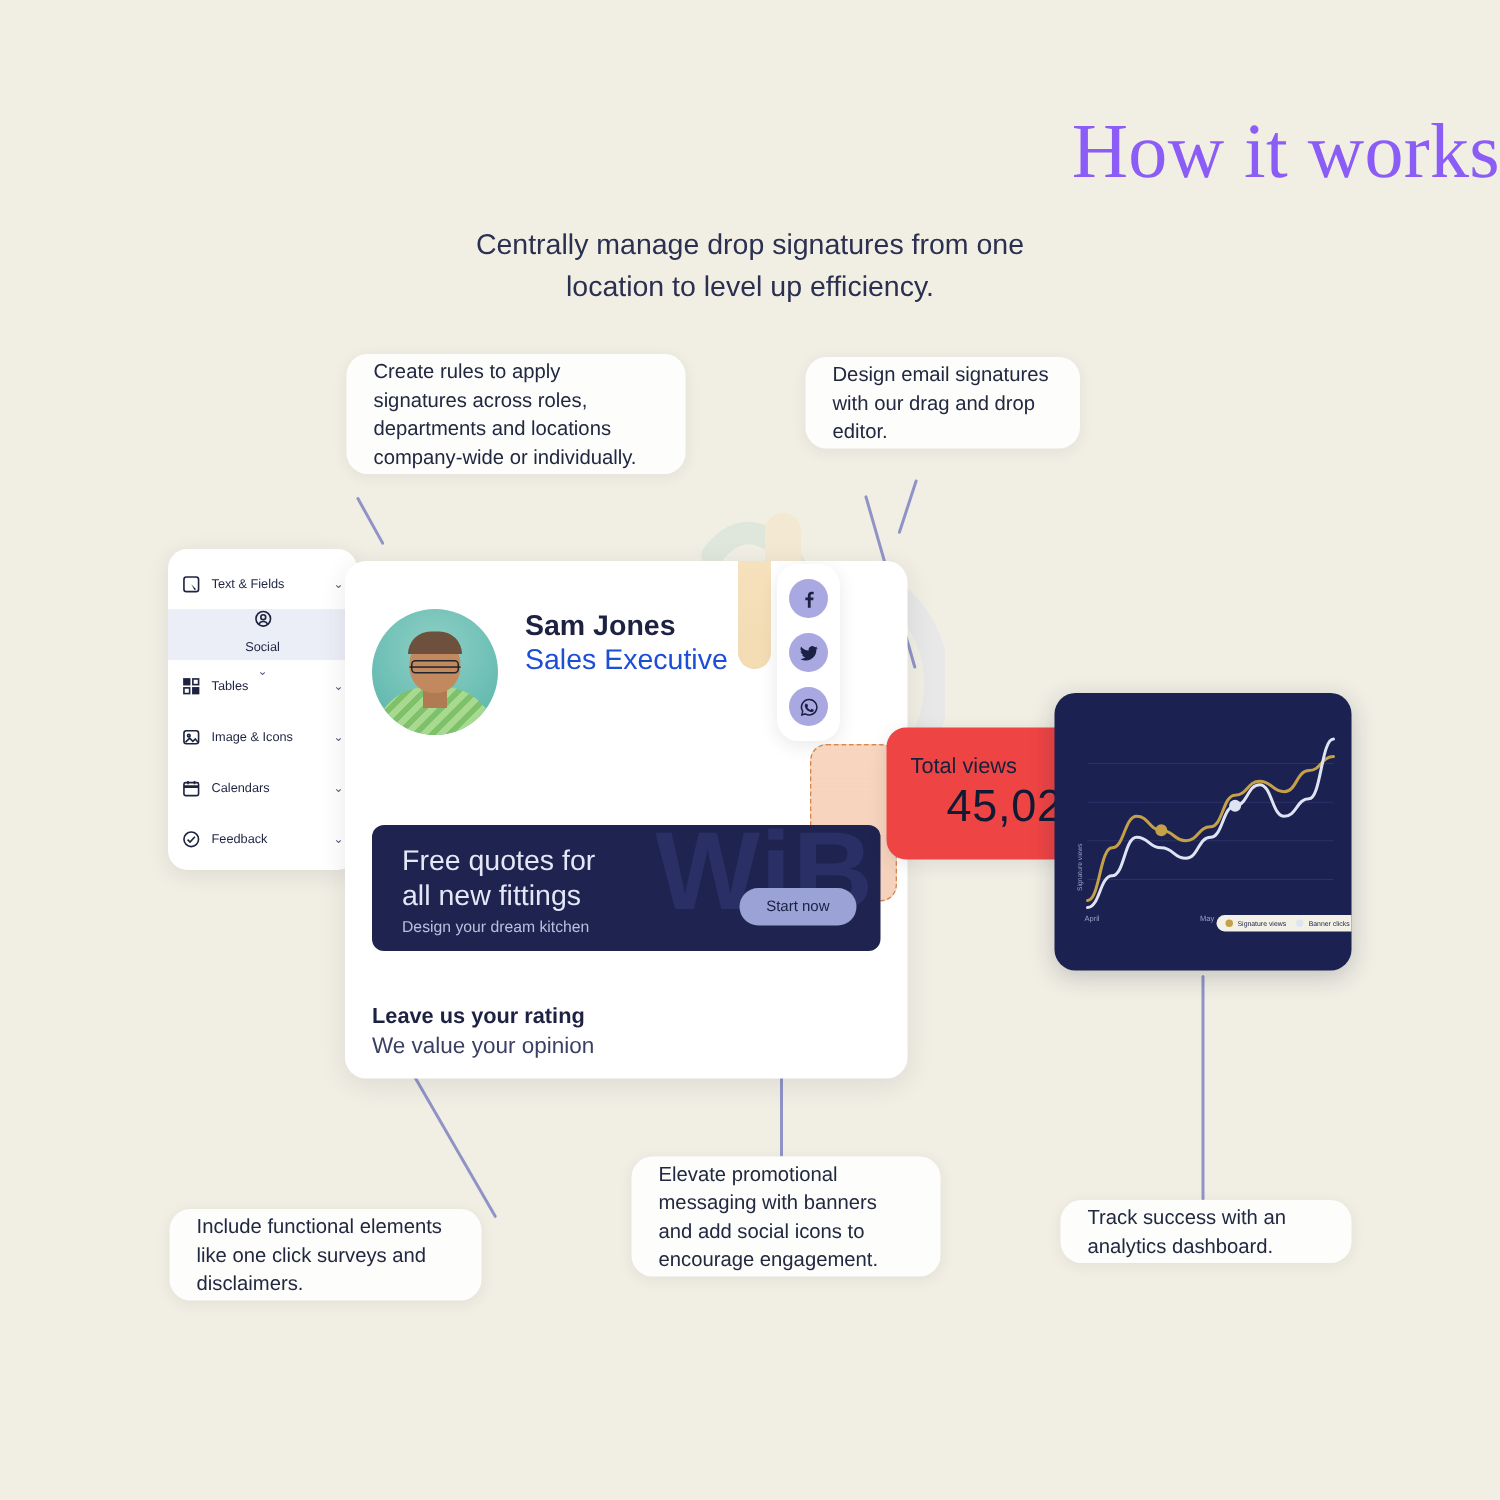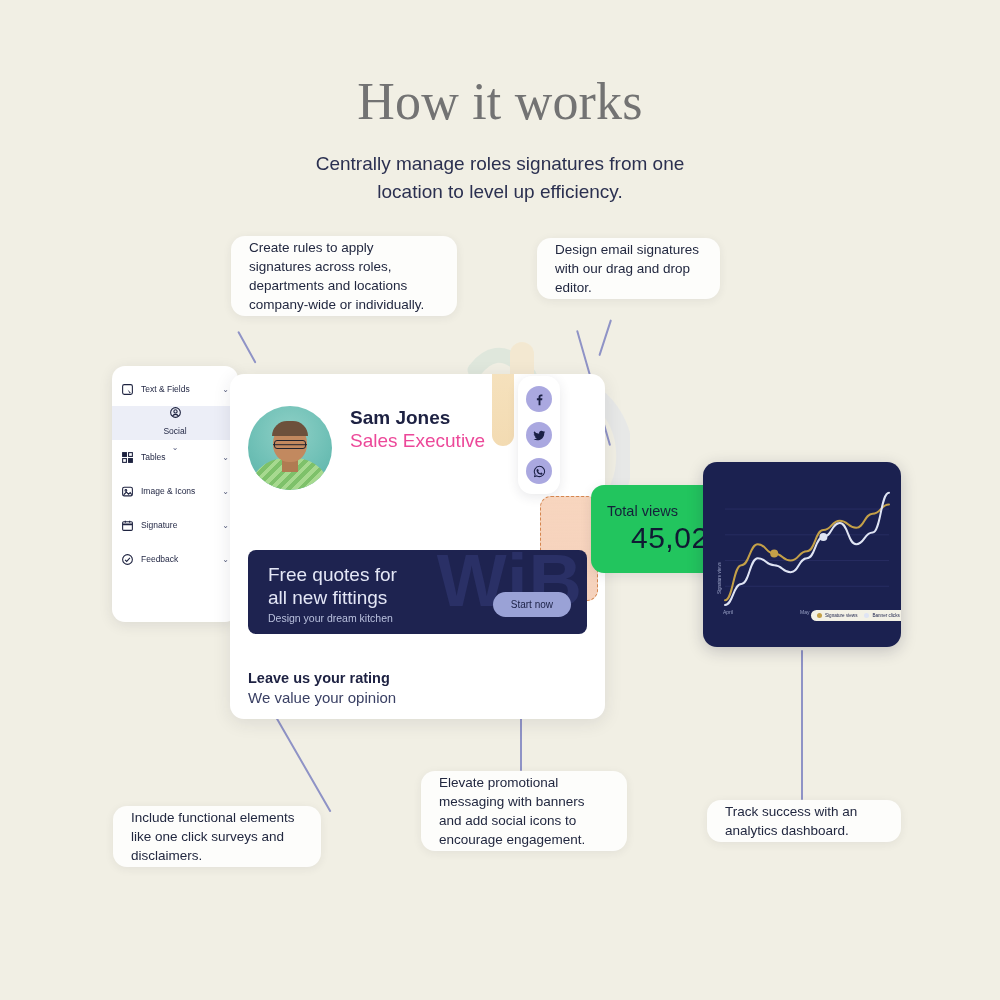--- a/index.html
+++ b/index.html
@@ -9,24 +9,24 @@
     font-family: "Liberation Sans", sans-serif;
     position: relative;
     overflow: hidden;
     color: #1c2240;
   }
   #stage { position: absolute; inset: 0; }
 
   
   .page-title {
     position: absolute; left: 0; right: 0; top: 72px;
-    text-align: center;
+    text-align: right;
     font-family: "Liberation Serif", serif;
     font-size: 52px; font-weight: 400; letter-spacing: .2px;
-    color: #737373;
+    color: #8b5cf6;
   }
   .page-sub {
     position: absolute; left: 50%; transform: translateX(-50%); top: 150px;
     width: 430px; text-align: center;
     font-size: 19px; line-height: 28px; color: #2b3050;
   }
 
   
   .callout {
     position: absolute;
@@ -60,21 +60,21 @@
     color: #cdd3ea; opacity: .85; white-space: nowrap;
   }
   #wm-stars {
     left: 455px; top: 672px; font-size: 30px; letter-spacing: 4px;
     color: #d7dcee; opacity: .9;
   }
 
   
   #editor-sidebar {
     position: absolute; left: 112px; top: 366px;
-    width: 126px; height: 256px;
+    width: 126px; height: 214px;
     background: #ffffff; border-radius: 13px;
     box-shadow: 0 3px 14px rgba(40,40,60,.10);
     padding: 6px 0; overflow: hidden;
   }
   .side-item {
     display: flex; align-items: center; gap: 7px;
     height: 34px; padding: 0 9px; font-size: 8.5px; color: #1e2340;
   }
   .side-item.active { background: #eceef7; flex-direction: column; }
   .side-item .ico { width: 13px; height: 13px; flex: none; color: #1e2340; }
@@ -103,21 +103,21 @@
     width: 32px; height: 9px; border: 1.6px solid #21242e; border-radius: 3px; }
   #avatar .glasses:after { content:""; position:absolute; left:50%; top:50%; transform:translate(-50%,-50%);
     width:34px; height:1.6px; background:#21242e; }
   #avatar .shirt { position: absolute; left: 50%; bottom: -4px; transform: translateX(-50%);
     width: 82px; height: 36px; border-radius: 40px 40px 0 0;
     background: repeating-linear-gradient(135deg,#7ec16a 0 4px,#a7d98f 4px 8px); }
   #avatar .neck { position:absolute; left:50%; top:52px; transform:translateX(-50%);
     width:16px; height:14px; background:#b07b52; }
 
   #sig-name  { font-size: 19px; font-weight: 700; color: #1d2142; line-height: 23px; }
-  #sig-role  { font-size: 19px; font-weight: 400; color: #ec4899; line-height: 23px; }
+  #sig-role  { font-size: 19px; font-weight: 400; color: #1d4ed8; line-height: 23px; }
   #sig-contact { margin-top: 13px; font-size: 11.5px; line-height: 15px; color: #2b3050; }
 
   
   #social-strip {
     position: absolute; left: 288px; top: 2px;
     background: #ffffff; border-radius: 14px;
     padding: 10px 8px; display: flex; flex-direction: column; gap: 10px;
     box-shadow: 0 3px 12px rgba(40,40,60,.10);
   }
   .social-badge {
@@ -167,21 +167,21 @@
 
   
   #rating-block { position: absolute; left: 18px; top: 296px; }
   #rating-title { font-size: 14.5px; font-weight: 700; color: #1d2142; }
   #rating-sub { font-size: 15px; color: #3a4064; margin-top: 3px; }
 
   
   #total-views-card {
     position: absolute; left: 591px; top: 485px;
     width: 128px; height: 88px;
-    background: #22c55e; border-radius: 13px;
+    background: #ef4444; border-radius: 13px;
     padding: 18px 16px;
     box-shadow: 0 3px 12px rgba(40,40,60,.10);
   }
   #tv-label { font-size: 14.5px; color: #15203a; }
   #tv-value { font-size: 30px; color: #101a33; margin-top: 2px; letter-spacing: .5px; margin-left: 24px; }
 
   
   #analytics-card {
     position: absolute; left: 703px; top: 462px;
     width: 198px; height: 185px;
@@ -198,21 +198,21 @@
   }
   .legend-entry { display: flex; align-items: center; gap: 3px; font-size: 4.6px; color: #20264e; white-space: nowrap; }
   .legend-dot { width: 5px; height: 5px; border-radius: 50%; flex: none; }
 </style>
 </head>
 <body>
 
 <div id="stage">
 
   <h1 class="page-title">How it works</h1>
-  <p class="page-sub">Centrally manage roles signatures from one location to level up efficiency.</p>
+  <p class="page-sub">Centrally manage drop signatures from one location to level up efficiency.</p>
 
   <div class="line" style="left:239px; top:331px; width:36px; height:2px; transform:rotate(61deg);"></div>
   <div class="line" style="left:612px; top:320px; width:38px; height:2px; transform:rotate(108deg);"></div>
   <div class="line" style="left:578px; top:330px; width:120px; height:2px; transform:rotate(74deg);"></div>
   <div class="line" style="left:269px; top:703px; width:125px; height:2px; transform:rotate(60deg);"></div>
   <div class="line" style="left:522px; top:643px; width:128px; height:2px; transform:rotate(90deg);"></div>
   <div class="line" style="left:803px; top:650px; width:150px; height:2px; transform:rotate(90deg);"></div>
 
   <svg class="wm" id="wm-logo" viewBox="0 0 215 230">
     <g fill="none" stroke="#dfe3ea" stroke-width="17" stroke-linecap="round">
@@ -283,21 +283,21 @@
     </div>
 
     <div class="side-item">
       <span class="ico">
         <svg viewBox="0 0 24 24" fill="none" stroke="#1e2340" stroke-width="2">
             <rect x="3" y="5" width="18" height="16" rx="2"></rect>
             <path d="M3 10h18" stroke-width="3.5"></path>
             <path d="M8 3v4M16 3v4"></path>
           </svg>
       </span>
-      <span class="lbl">Signature</span>
+      <span class="lbl">Calendars</span>
       <span class="chev">⌄</span>
     </div>
 
     <div class="side-item">
       <span class="ico">
         <svg viewBox="0 0 24 24" fill="none" stroke="#1e2340" stroke-width="2">
             <circle cx="12" cy="12" r="9"></circle>
             <path d="M7.5 12.5l3 3 6-6.5"></path>
           </svg>
       </span>

